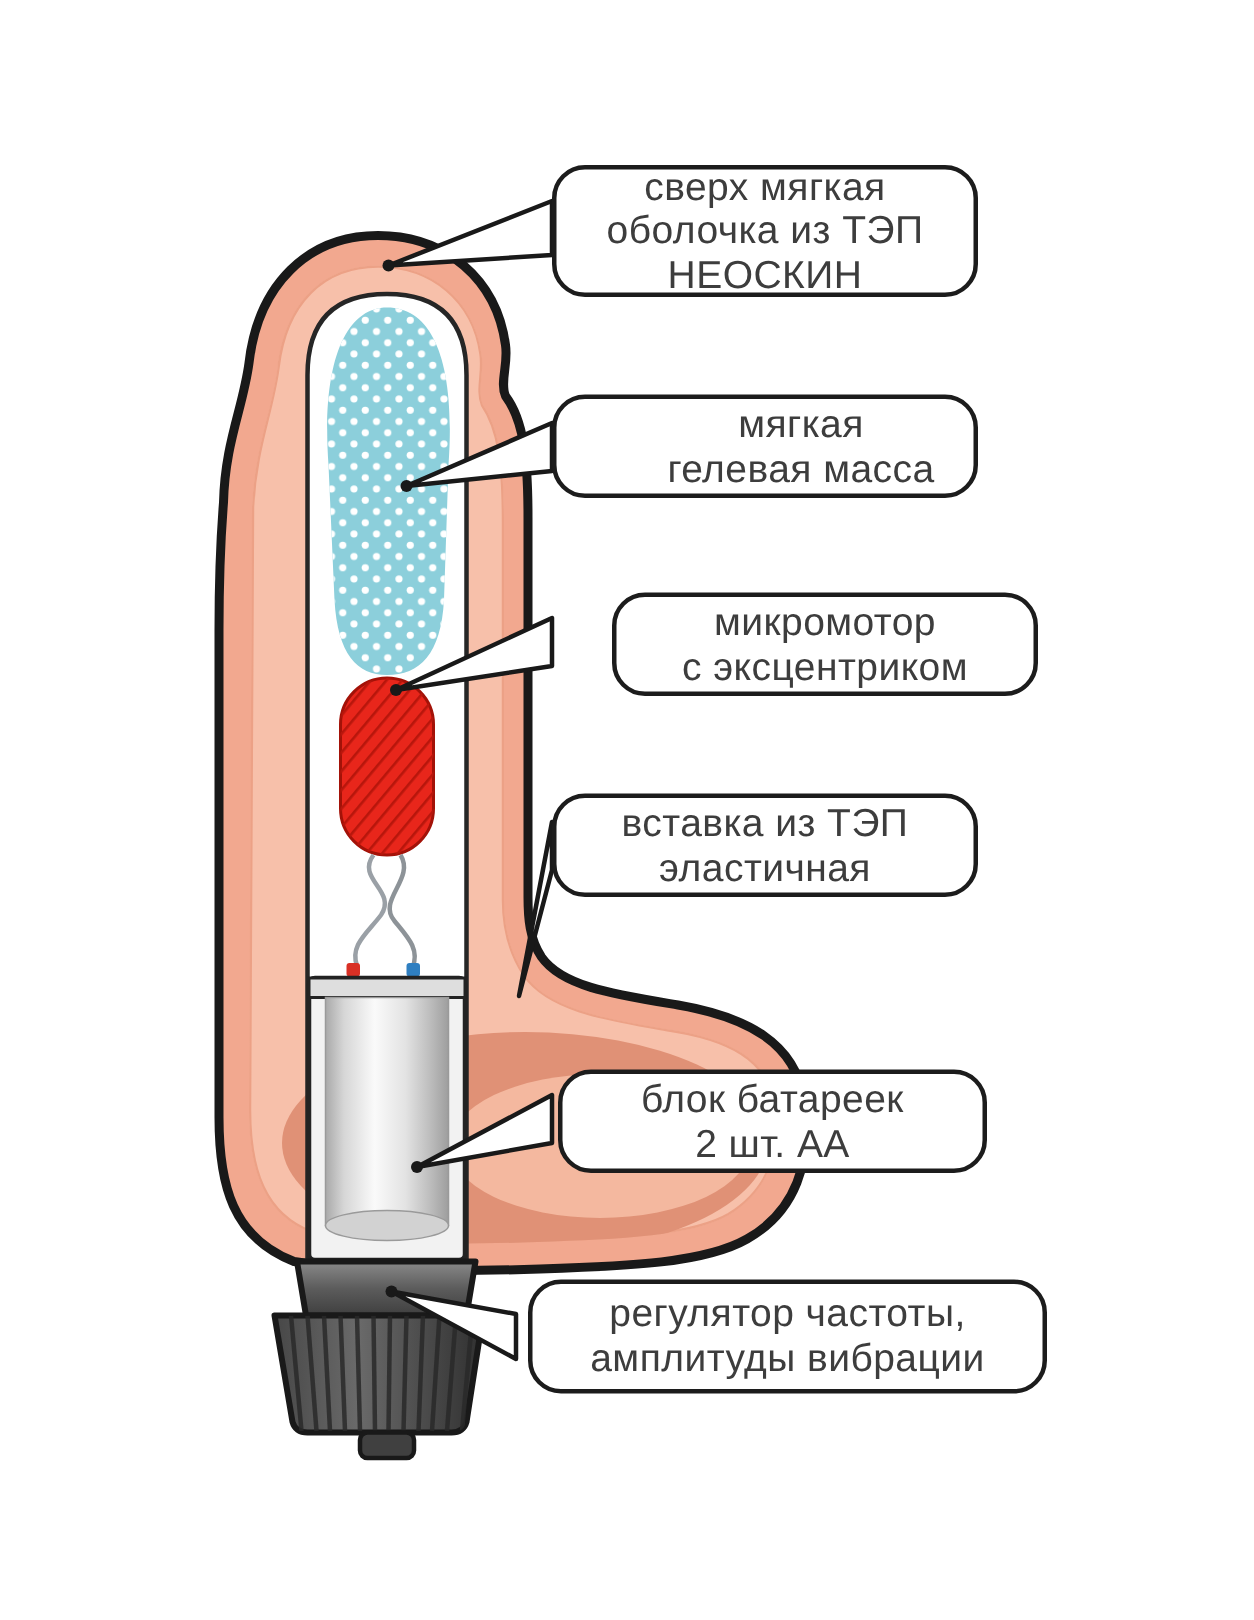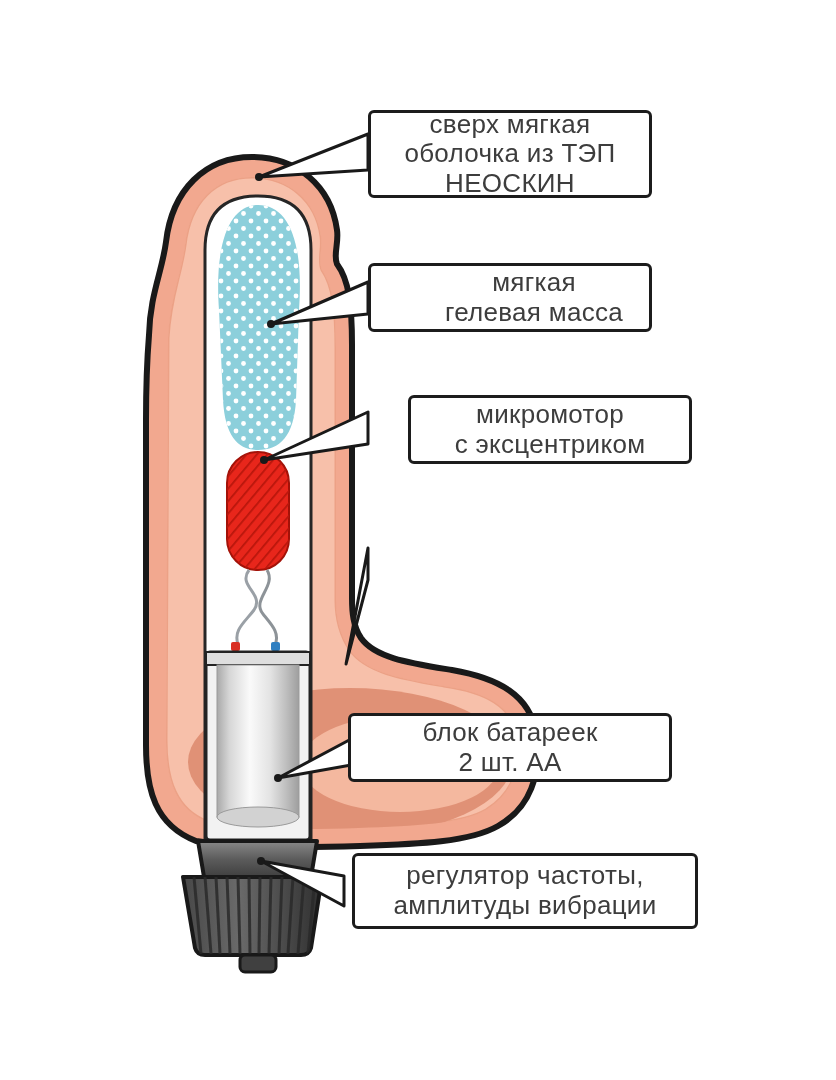--- a/index.html
+++ b/index.html
@@ -8,37 +8,37 @@
     width:836px;height:1080px;
     background:#ffffff;
     overflow:hidden;
     font-family:"Liberation Sans", sans-serif;
   }
   .device-svg{position:absolute;left:0;top:0;}
   .callout{
     position:absolute;
     background:#ffffff;
     border:3px solid #1c1c1c;
-    border-radius:6px;
+    border-radius:22px;
     display:flex;align-items:center;justify-content:center;
     text-align:center;
     box-sizing:border-box;
   }
   .callout-text{
     white-space:pre-line;
     font-size:26px;
     line-height:1.14;
     color:#3d3d3d;
     letter-spacing:0.3px;
   }
   #c1{left:368px;top:110px;width:284px;height:88px;}
   #c2{left:368px;top:263px;width:284px;height:69px;padding-left:48px;}
   #c3{left:368px;top:395px;width:284px;height:69px;margin-left:40px;}
   #c4{left:368px;top:529px;width:284px;height:69px;}
-  #c5{left:348px;top:713px;width:324px;height:69px;}
+  #c5{left:372px;top:713px;width:286px;height:69px;}
   #c6{left:352px;top:853px;width:346px;height:76px;}
 </style>
 </head>
 <body>
 
 <div class="stage">
 
   <svg class="device-svg" width="836" height="1080" viewBox="0 0 836 1080">
     <defs>
       <linearGradient id="battGrad" x1="0" y1="0" x2="1" y2="0">
@@ -169,20 +169,24 @@
 НЕОСКИН</span>
   </div>
   <div class="callout" id="c2">
     <span class="callout-text">мягкая
 гелевая масса</span>
   </div>
   <div class="callout" id="c3">
     <span class="callout-text">микромотор
 с эксцентриком</span>
   </div>
+  <div class="callout" id="c4">
+    <span class="callout-text">вставка из ТЭП
+эластичная</span>
+  </div>
   <div class="callout" id="c5">
     <span class="callout-text">блок батареек
 2 шт. АА</span>
   </div>
   <div class="callout" id="c6">
     <span class="callout-text">регулятор частоты,
 амплитуды вибрации</span>
   </div>
 
 </div>

